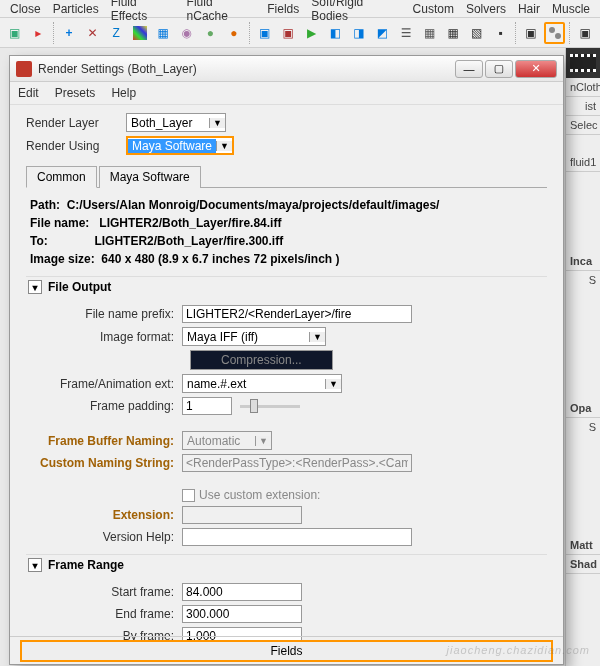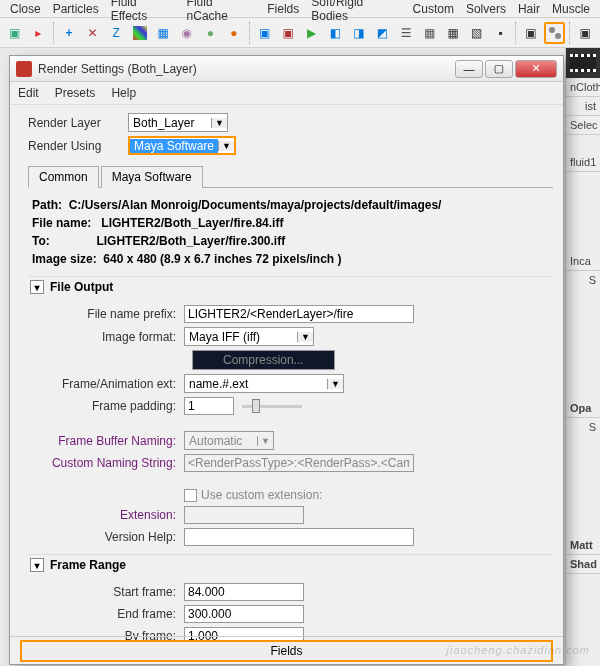--- a/index.html
+++ b/index.html
@@ -19,21 +19,21 @@
 .dialog { position: absolute; top: 55px; left: 9px; width: 555px; height: 610px; background: #f0f0f0; border: 1px solid #999; box-shadow: 6px 6px 12px rgba(0,0,0,0.3); }
 .titlebar { height: 26px; background: linear-gradient(#fdfdfd, #e8e8e8); border-bottom: 1px solid #ccc; display: flex; align-items: center; padding: 0 6px; }
 .titlebar .app-icon { width: 16px; height: 16px; background: #c0392b; margin-right: 6px; border-radius: 2px; }
 .titlebar .title { flex: 1; color: #333; }
 .titlebar .win-btn { width: 28px; height: 18px; margin-left: 2px; border: 1px solid #aaa; background: linear-gradient(#fafafa,#e0e0e0); display: flex; align-items: center; justify-content: center; font-size: 11px; border-radius: 3px; }
 .titlebar .win-close { background: linear-gradient(#e88,#c33); color: #fff; width: 42px; }
 
 .dialog-menu { display: flex; padding: 4px 8px; gap: 16px; border-bottom: 1px solid #ddd; }
 .dialog-menu span { color: #333; }
 
-.dialog-body { padding: 4px 10px; margin-left: 8px; }
+.dialog-body { padding: 4px 16px; }
 
 .row { display: flex; align-items: center; margin: 4px 0; }
 .row label { width: 100px; color: #333; }
 .dropdown { display: inline-flex; align-items: center; border: 1px solid #999; background: #fff; min-width: 100px; height: 19px; }
 .dropdown .dd-text { flex: 1; padding: 0 4px; }
 .dropdown .dd-arrow { width: 16px; text-align: center; border-left: 1px solid #999; background: #eee; font-size: 9px; }
 .dd-highlight { border: 2px solid #ff9500; }
 .dd-selected { background: #3399ff; color: #fff; }
 
 
@@ -43,21 +43,21 @@
 
 .info-block { padding: 8px 4px; line-height: 1.5; font-weight: bold; }
 .info-block div { white-space: pre; }
 
 .section-header { display: flex; align-items: center; font-weight: bold; background: #f0f0f0; padding: 3px 2px; border-top: 1px solid #ddd; }
 .section-header .collapse { width: 14px; height: 14px; border: 1px solid #888; background: #fff; margin-right: 6px; display: flex; align-items: center; justify-content: center; font-size: 10px; }
 
 .form-area { background: #f0f0f0; padding: 4px 6px; }
 .form-row { display: flex; align-items: center; margin: 4px 0; }
 .form-row .flabel { width: 150px; text-align: right; padding-right: 8px; color: #333; }
-.form-row .flabel.disabled { color: #701a75; }
+.form-row .flabel.disabled { color: #a16207; font-weight: bold; }
 .form-row input[type=text] { border: 1px solid #999; height: 18px; padding: 0 3px; background: #fff; }
 .form-row input[disabled] { background: #f0f0f0; color: #888; }
 .form-row .field-dd { display: inline-flex; border: 1px solid #999; background: #fff; height: 19px; align-items: center; }
 .form-row .field-dd .t { flex: 1; padding: 0 4px; }
 .form-row .field-dd .a { width: 16px; border-left: 1px solid #999; background: #eee; text-align: center; font-size: 9px; }
 .form-row .field-dd.disabled { background: #f0f0f0; color: #888; }
 .compression-btn { border: 1px solid #999; background: #0f172a; padding: 2px 30px; color: #888; margin-left: 158px; }
 .cb { width: 13px; height: 13px; border: 1px solid #999; background: #fff; margin-right: 4px; }
 
 .slider-track { width: 60px; height: 3px; background: #ccc; margin-left: 8px; position: relative; }
@@ -128,21 +128,21 @@
 
 <div class="right-panel">
   <div style="height:30px;background:#333;display:flex;align-items:center;justify-content:center;">
     <div style="width:26px;height:18px;background:#222;border-top:3px dotted #fff;border-bottom:3px dotted #fff;"></div>
   </div>
   <div class="tab-sliver">nCloth</div>
   <div class="tab-sliver" style="text-align:right;">ist</div>
   <div class="tab-sliver">Selec</div>
   <div class="tab-sliver" style="margin-top:18px;">fluid1</div>
   <div style="height:80px"></div>
-  <div class="tab-sliver" style="font-weight:normal;">Inca</div>
+  <div class="tab-sliver" style="font-weight:bold;">Inca</div>
   <div class="tab-sliver" style="text-align:right;border:none;">S</div>
   <div style="height:110px"></div>
   <div class="tab-sliver" style="font-weight:bold;">Opa</div>
   <div class="tab-sliver" style="text-align:right;border:none;">S</div>
   <div style="height:100px"></div>
   <div class="tab-sliver" style="font-weight:bold;">Matt</div>
   <div class="tab-sliver" style="font-weight:bold;">Shad</div>
 </div>
 
 <div class="dialog">
@@ -193,21 +193,21 @@
       <span>File Output</span>
     </div>
 
     <div class="form-area">
       <div class="form-row">
         <div class="flabel">File name prefix:</div>
         <input type="text" style="width: 230px;" value="LIGHTER2/&lt;RenderLayer&gt;/fire">
       </div>
       <div class="form-row">
         <div class="flabel">Image format:</div>
-        <div class="field-dd" style="width:130px">
+        <div class="field-dd" style="width:144px">
           <span class="t">Maya IFF (iff)</span>
           <span class="a">▼</span>
         </div>
       </div>
       <div class="form-row">
         <button class="compression-btn" disabled="">Compression...</button>
       </div>
       <div class="form-row">
         <div class="flabel">Frame/Animation ext:</div>
         <div class="field-dd" style="width:160px">

